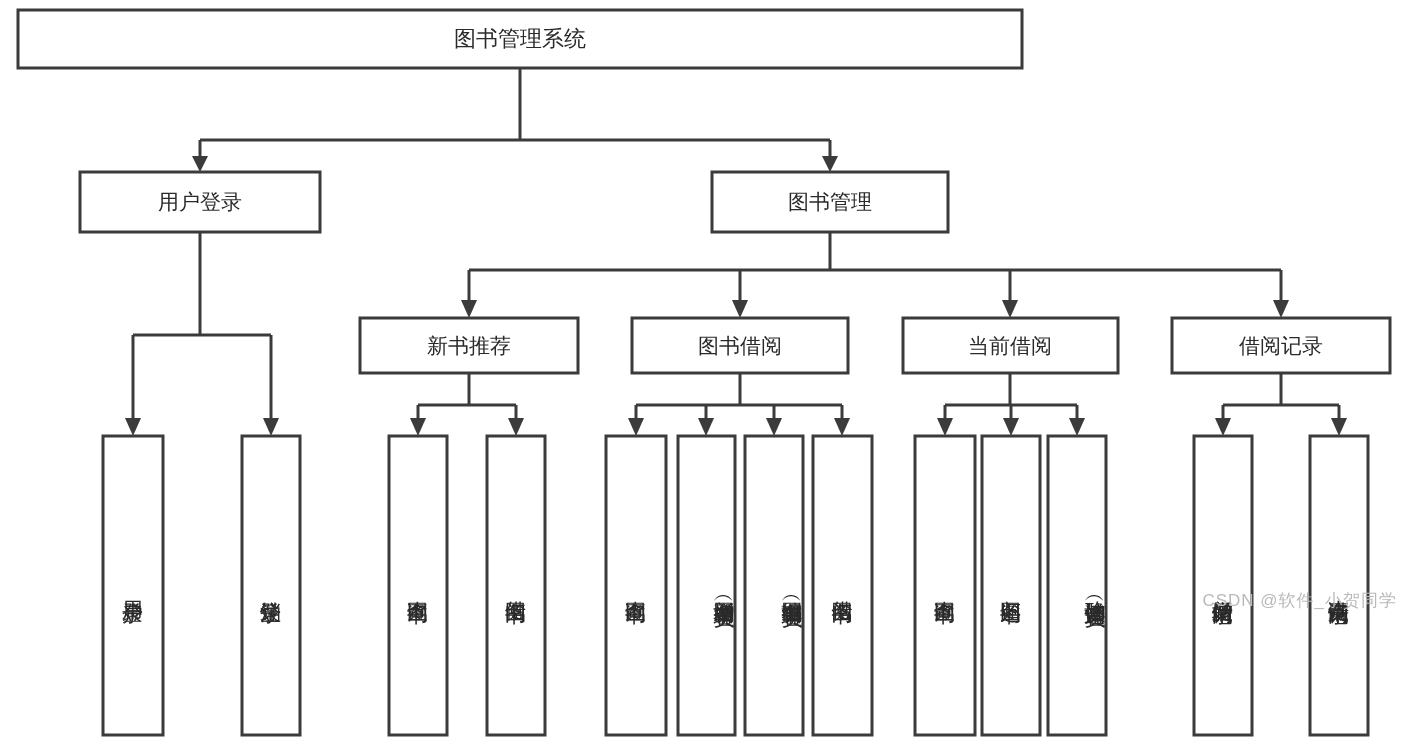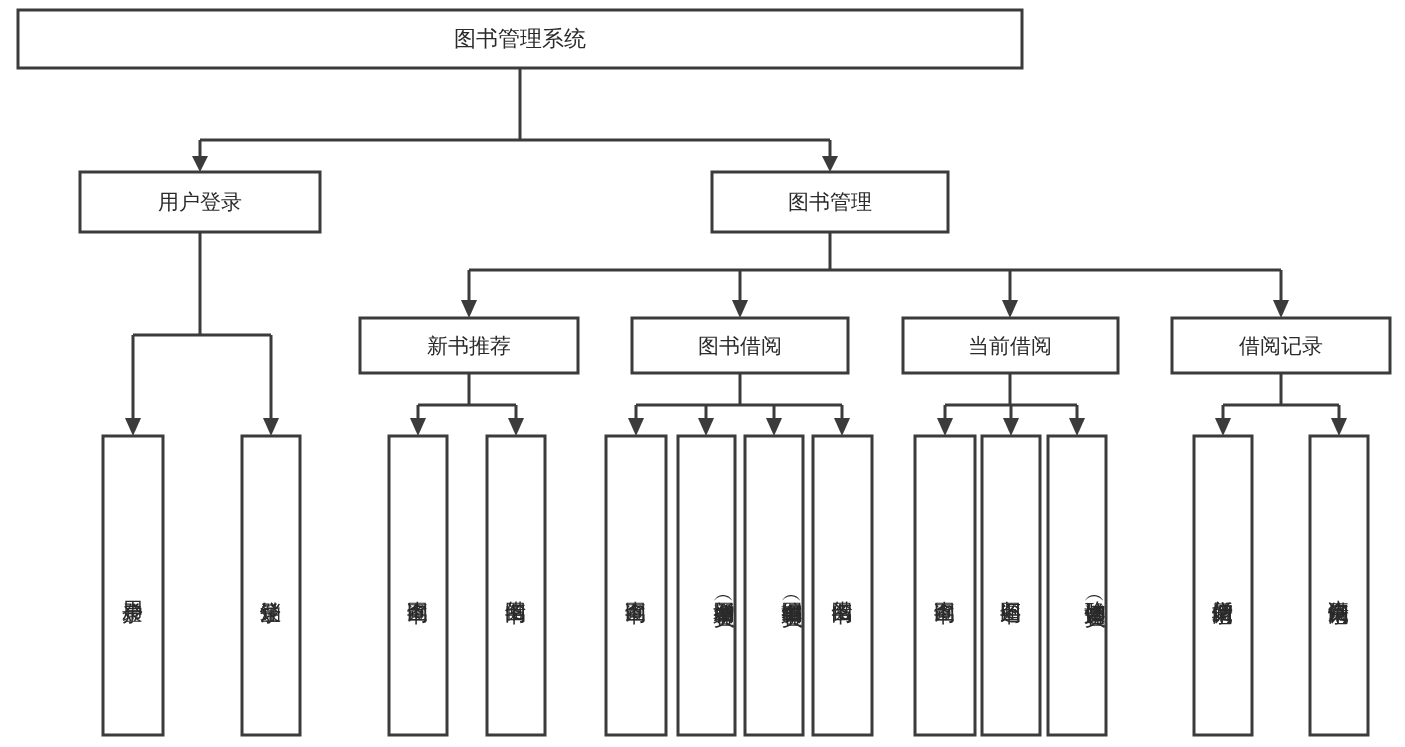--- a/index.html
+++ b/index.html
@@ -175,13 +175,14 @@
   <div class="leaf-label-wrap" style="left:606px;top:436px;width:60px;height:299px;">查询图书</div>
   <div class="leaf-label-wrap top" style="left:678px;top:436px;width:57px;height:299px;">新增图书（管理员）</div>
   <div class="leaf-label-wrap top" style="left:745px;top:436px;width:58px;height:299px;">编辑图书（管理员）</div>
   <div class="leaf-label-wrap" style="left:813px;top:436px;width:59px;height:299px;">借阅图书</div>
   <div class="leaf-label-wrap" style="left:915px;top:436px;width:60px;height:299px;">查询图书</div>
   <div class="leaf-label-wrap" style="left:982px;top:436px;width:58px;height:299px;">归还图书</div>
   <div class="leaf-label-wrap top" style="left:1048px;top:436px;width:58px;height:299px;">确认归还（管理员）</div>
   <div class="leaf-label-wrap" style="left:1194px;top:436px;width:58px;height:299px;">新增借阅记录</div>
   <div class="leaf-label-wrap" style="left:1310px;top:436px;width:58px;height:299px;">查询借阅记录</div>
 
+  <div id="watermark">CSDN @软件_小贺同学</div>
 </div>
 
 </body></html>

